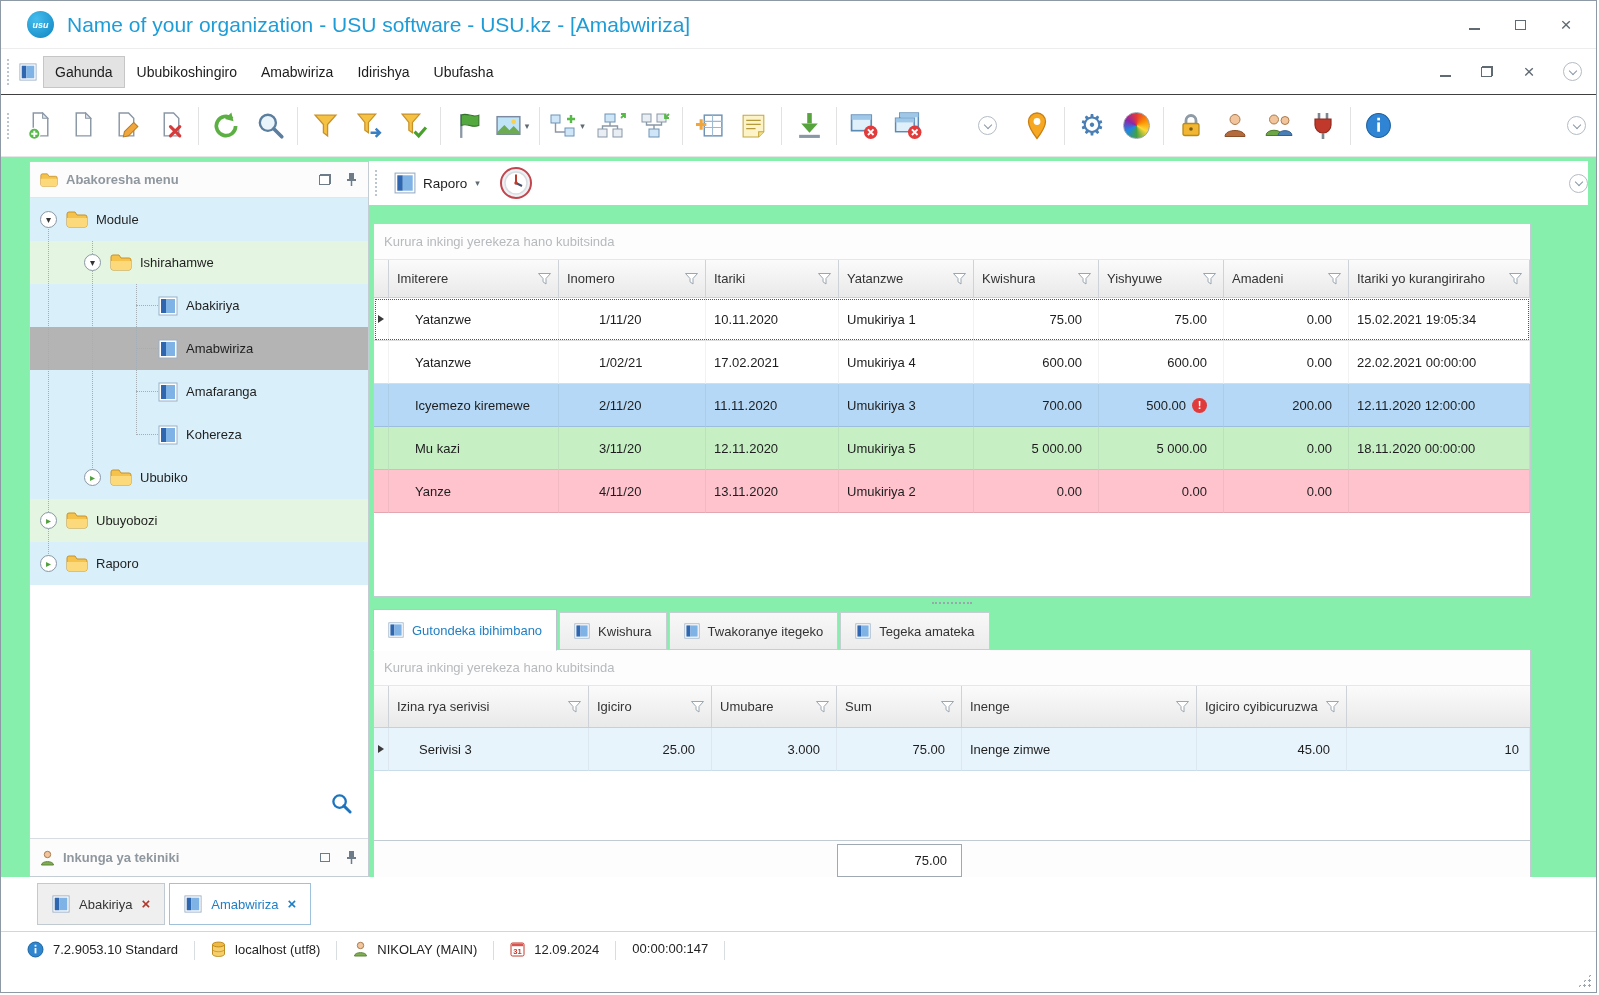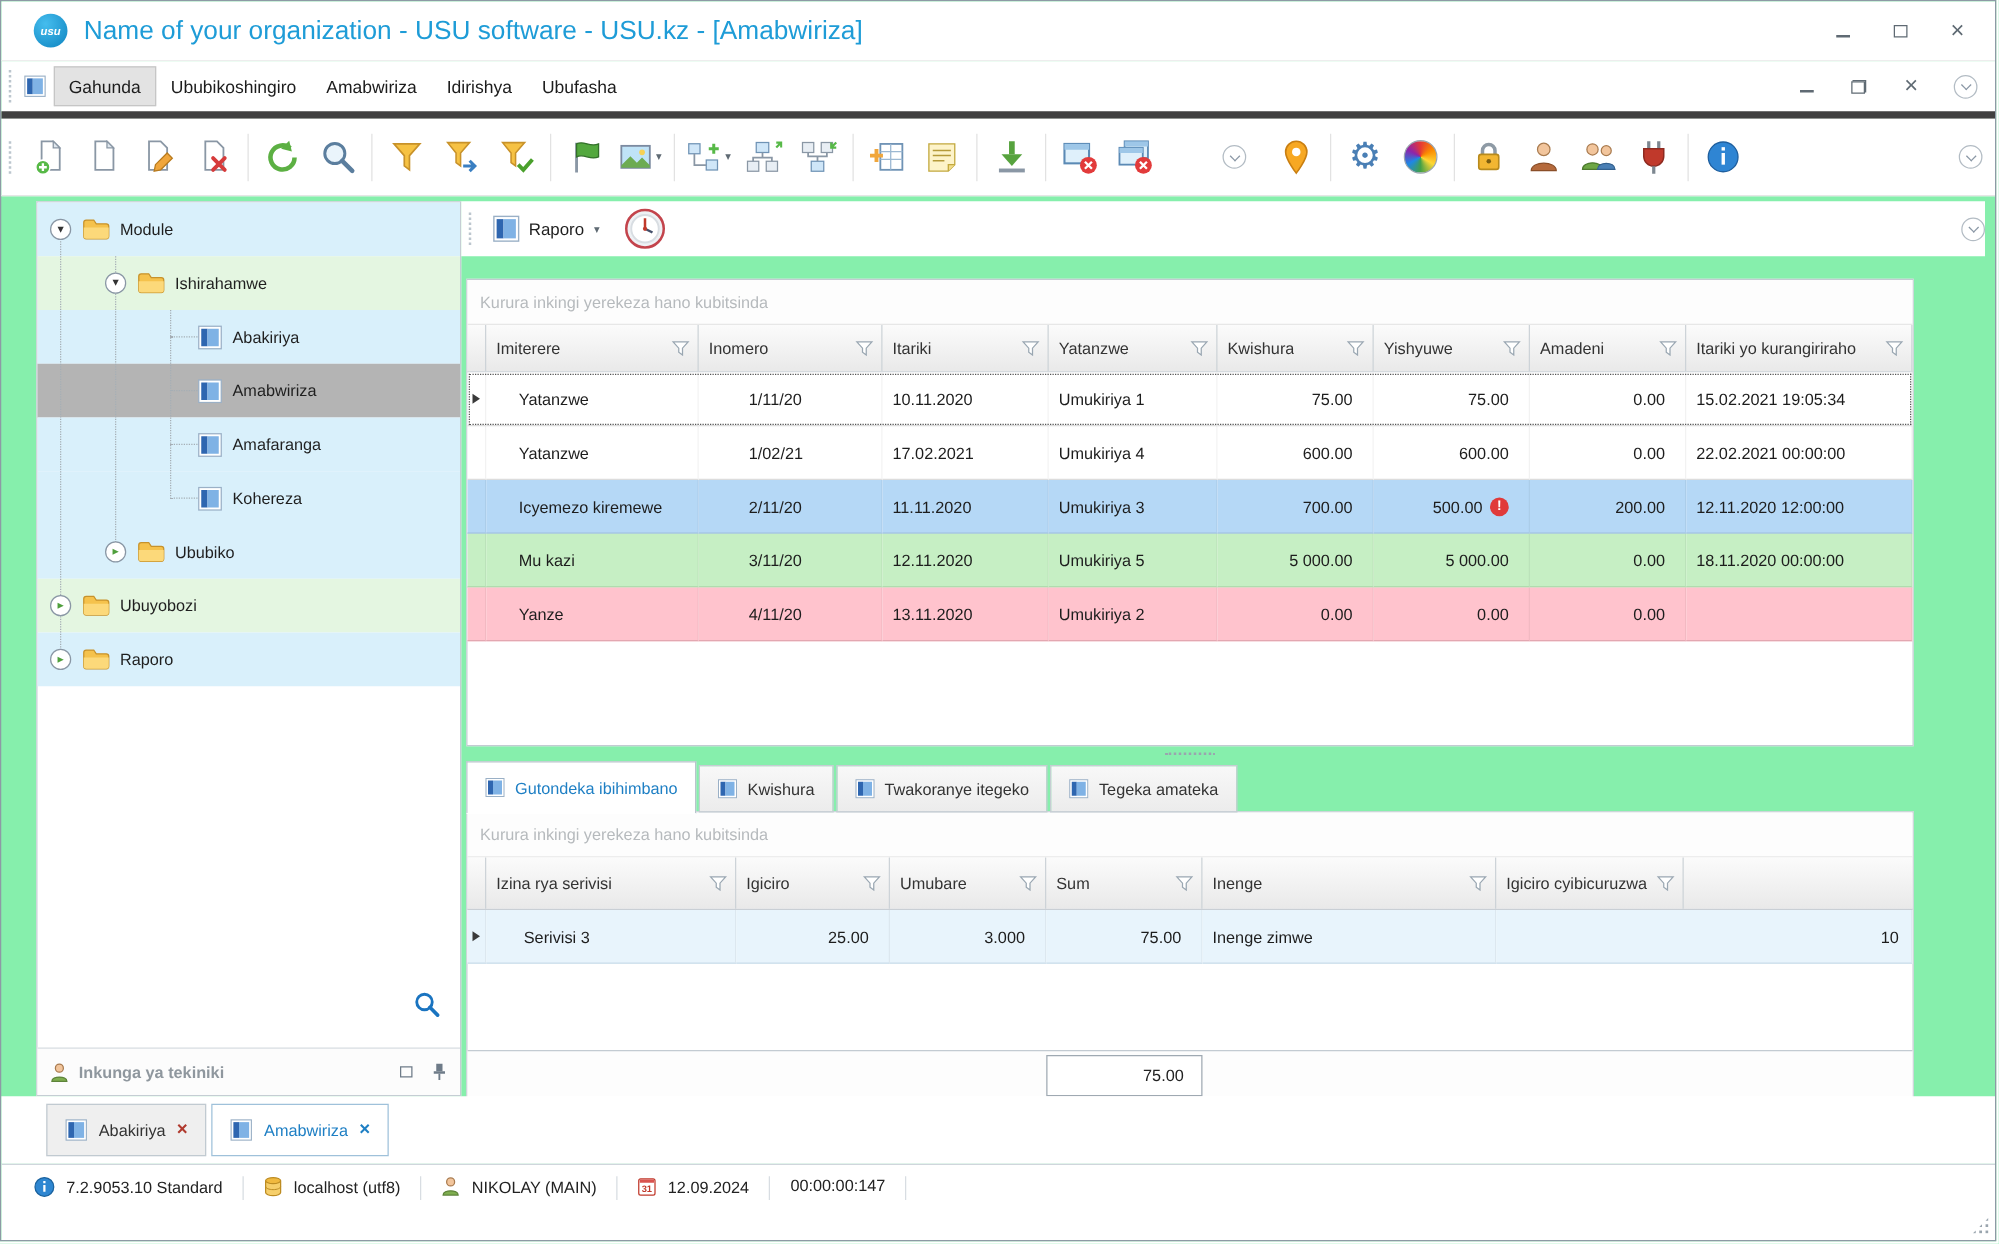--- a/index.html
+++ b/index.html
@@ -12,21 +12,21 @@
   .titlebar { position:absolute; top:0; left:0; right:0; height:48px; display:flex; align-items:center; border-bottom:1px solid #ededed; background:#fff; }
   .logo { width:27px; height:27px; border-radius:50%; background:radial-gradient(circle at 35% 30%, #45bdee, #0e84c0); color:#fff; font-size:9px; font-weight:bold; font-style:italic; display:flex; align-items:center; justify-content:center; margin-left:26px; }
   .title-text { color:#1e9cd7; font-size:21px; margin-left:13px; }
   .win-controls { margin-left:auto; display:flex; align-items:center; gap:30px; margin-right:22px; }
   .wc { display:flex; align-items:center; justify-content:center; width:16px; height:16px; color:#5f6a73; cursor:default; }
   .ic-min { width:11px; height:2px; background:#5f6a73; margin-top:8px; }
   .ic-max { width:11px; height:10px; border:1.5px solid #5f6a73; }
   .ic-close { font-size:19px; line-height:16px; color:#5f6a73; }
 
   
-  .menubar { position:absolute; top:48px; left:0; right:0; height:46px; display:flex; align-items:center; border-bottom:6px solid #404040; background:#fff; }
+  .menubar { position:absolute; top:48px; left:0; right:0; height:46px; display:flex; align-items:center; border-bottom:1px solid #404040; background:#fff; }
   .vgrip { width:0; height:26px; border-left:2px dotted #bcc6ce; margin:0 8px 0 6px; }
   .menu-sysicon { margin:0 6px 0 2px; }
   .menu-item { padding:7px 11px; font-size:14px; color:#1c1c1c; border:1px solid transparent; cursor:default; }
   .menu-item.active { background:#e3e3e3; border-color:#c6c6c6; }
   .mdi-controls { margin-left:auto; display:flex; align-items:center; gap:26px; margin-right:14px; }
   .ic-restore { position:relative; width:12px; height:11px; }
   .ic-restore::before { content:""; position:absolute; right:0; top:0; width:9px; height:8px; border:1.3px solid #5f6a73; background:#fff; }
   .ic-restore::after { content:""; position:absolute; left:0; bottom:0; width:9px; height:8px; border:1.3px solid #5f6a73; background:#fff; }
   .ovf { width:19px; height:19px; border-radius:50%; border:1px solid #b3bcc4; display:flex; align-items:center; justify-content:center; background:#fff; }
   .ovf i { display:block; width:6px; height:6px; border-right:1.6px solid #8a97a5; border-bottom:1.6px solid #8a97a5; transform:rotate(45deg); margin-top:-2px; }
@@ -395,20 +395,37 @@
         </svg>
       </span>
 
     <span style="margin-left:auto"></span>
     <span class="ovf">
         <i></i>
       </span>
   </div>
 
   <div class="sidebar">
+    <div class="panel-hdr">
+      <svg width="18" height="14" viewBox="0 0 22 17">
+          <path d="M1 3 a2 2 0 0 1 2-2 h6 l2 3 h8 a2 2 0 0 1 2 2 v8 a2 2 0 0 1-2 2 h-16 a2 2 0 0 1-2-2 z" fill="#f5c24c" stroke="#c7922b"></path>
+          <path d="M1 7 h20 v7 a2 2 0 0 1-2 2 h-16 a2 2 0 0 1-2-2 z" fill="#fcd97a"></path>
+        </svg>
+      <span class="ttl">Abakoresha menu</span>
+      <span class="hdr-btn">
+          <span class="float-ic"></span>
+        </span>
+      <span class="hdr-btn">
+          <svg width="11" height="15" viewBox="0 0 11 15">
+            <rect x="3" y="1" width="5" height="6" fill="#6e7b88"></rect>
+            <rect x="1" y="7" width="9" height="2" fill="#6e7b88"></rect>
+            <line x1="5.5" y1="9" x2="5.5" y2="14" stroke="#6e7b88" stroke-width="1.5"></line>
+          </svg>
+        </span>
+    </div>
 
     <div class="tree">
       <div class="guide" style="left:18px; top:22px; height:344px;"></div>
       <div class="guide" style="left:62px; top:43px; height:237px;"></div>
       <div class="guide" style="left:106px; top:86px; height:151px;"></div>
 
       <div class="tree-item lv0 t-blue">
         <span class="exp">▾</span>
         <span class="t-icon">
             <svg width="22" height="17" viewBox="0 0 22 17">
@@ -753,20 +770,21 @@
     </div>
     <div class="grid-row row-detail">
       <div class="cell ind dc0">
           <span class="tri"></span>
         </div>
       <div class="cell dc1" style="padding-left:30px;">Serivisi 3</div>
       <div class="cell num dc2">25.00</div>
       <div class="cell num dc3">3.000</div>
       <div class="cell num dc4">75.00</div>
       <div class="cell dc5">Inenge zimwe</div>
+      <div class="cell num dc6">45.00</div>
       <div class="cell num dc7" style="padding-right:10px;">10</div>
     </div>
     <div class="sumbar">
       <div class="sumcell">75.00</div>
     </div>
   </div>
 
   <div class="doctabs">
     <div class="doctab">
       <svg width="18" height="18" viewBox="0 0 20 20">

